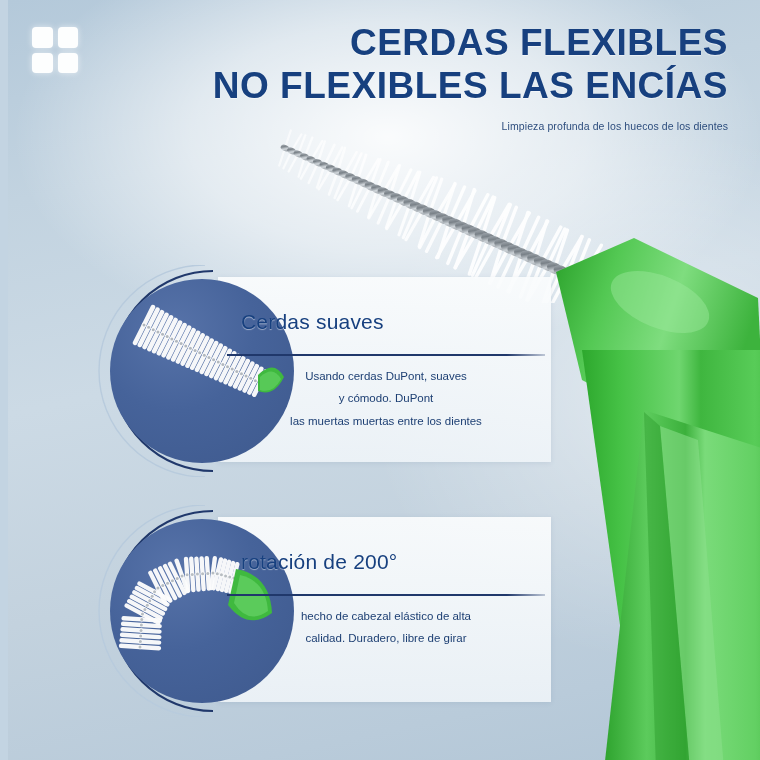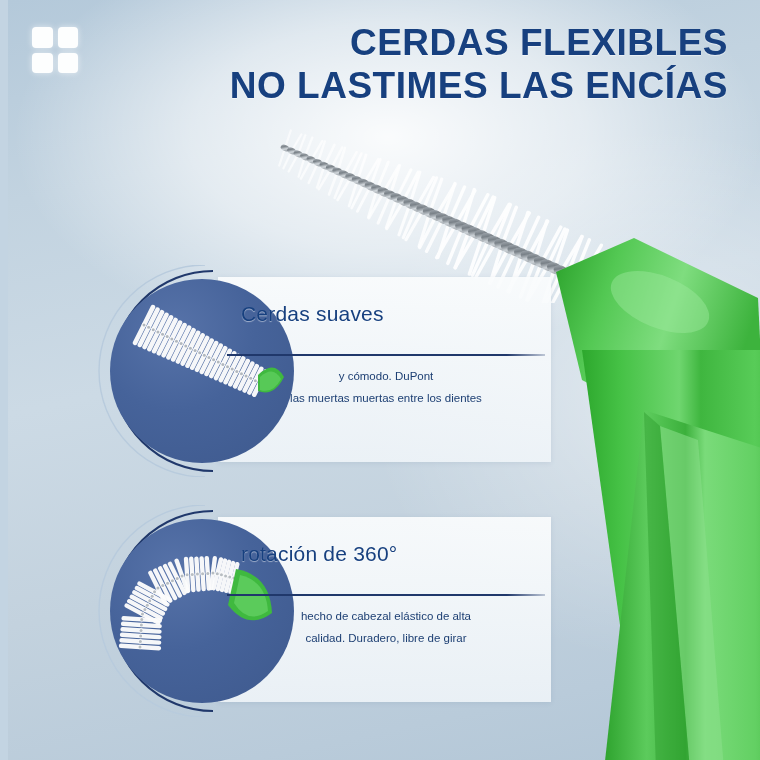--- a/index.html
+++ b/index.html
@@ -52,21 +52,21 @@
     position:absolute;left:0;top:0;width:230px;height:212px;
   }
   .card .arc svg{width:100%;height:100%;display:block;}
   .card .circle{
     position:absolute;left:17px;top:14px;width:184px;height:184px;border-radius:50%;
     background:radial-gradient(circle at 35% 28%,#5773a9 0%,#46639a 45%,#3e598d 100%);
   }
   .card .bristle{position:absolute;left:17px;top:14px;width:184px;height:184px;}
   .card .bristle svg{width:100%;height:100%;display:block;overflow:visible;}
   .card .title{
-    position:absolute;left:148px;top:37px;width:300px;
+    position:absolute;left:148px;top:45px;width:300px;
     font-size:21px;color:#17407f;letter-spacing:.2px;
     text-shadow:0 1px 1px rgba(255,255,255,.5);
   }
   .card .rule{
     position:absolute;left:134px;top:89px;width:318px;height:2px;
     background:linear-gradient(90deg,#20386b 0%,#20386b 88%,rgba(32,56,107,.25) 100%);
   }
   .card .body{
     position:absolute;left:128px;top:100px;width:330px;text-align:center;
     font-size:11.5px;line-height:1.95;color:#1d3f73;
@@ -80,22 +80,23 @@
 
   <div class="logo">
     <i></i>
     <i></i>
     <i></i>
     <i></i>
   </div>
 
   <div class="headline">
     <div class="l1">CERDAS FLEXIBLES</div>
-    <div class="l2">NO LASTIMES LAS ENCÍAS</div>
+    <div class="l2">NO FLEXIBLES LAS ENCÍAS</div>
   </div>
+  <div class="subtitle">Limpieza profunda de los huecos de los dientes</div>
 
   <div class="brushhead">
     <svg viewBox="0 0 340 185" preserveAspectRatio="none">
       <defs>
         <linearGradient id="wireg" x1="0" y1="0" x2="1" y2="1">
           <stop offset="0%" stop-color="#b9c0c7"></stop>
             <stop offset="35%" stop-color="#70787f"></stop>
           <stop offset="60%" stop-color="#cdd3d8"></stop>
             <stop offset="100%" stop-color="#6d757c"></stop>
         </linearGradient>
@@ -377,20 +378,21 @@
             <circle cx="145.36" cy="101.68" r="1.5" fill="#9aa2aa" opacity="0.75"></circle>
             <circle cx="150" cy="104" r="1.5" fill="#9aa2aa" opacity="0.75"></circle>
           </g>
         <path d="M148 96 q16 -16 26 2 q-10 20 -26 14 z" fill="#3fb93f"></path>
         <path d="M150 98 q13 -12 21 2 q-8 15 -21 11 z" fill="#63d063" opacity="0.7"></path>
       </svg>
     </div>
     <div class="title">Cerdas suaves</div>
     <div class="rule"></div>
     <div class="body">
+      <div>Usando cerdas DuPont, suaves</div>
       <div>y cómodo.  DuPont</div>
       <div>las muertas muertas entre los dientes</div>
     </div>
   </div>
 
   <div class="card" style="left:85px;top:505px;width:375px;height:212px;">
     <div class="arc">
       <svg viewBox="0 0 230 212">
         <path d="M120 6 A100 100 0 1 0 120 206" fill="none" stroke="#20386b" stroke-width="2.2"></path>
         <path d="M112 0 A106 106 0 1 0 112 212" fill="none" stroke="#b8cbdd" stroke-width="1.4"></path>
@@ -489,21 +491,21 @@
             <circle cx="111.44827586206895" cy="55.86206896551724" r="1.5" fill="#9aa2aa" opacity="0.7"></circle>
             <circle cx="115.58620689655172" cy="56.89655172413793" r="1.5" fill="#9aa2aa" opacity="0.7"></circle>
             <circle cx="119.72413793103448" cy="57.93103448275862" r="1.5" fill="#9aa2aa" opacity="0.7"></circle>
             <circle cx="123.86206896551724" cy="58.96551724137931" r="1.5" fill="#9aa2aa" opacity="0.7"></circle>
             <circle cx="128" cy="60" r="1.5" fill="#9aa2aa" opacity="0.7"></circle>
           </g>
         <path d="M126 50 q34 6 36 44 q-24 18 -44 -8 z" fill="#3fb93f"></path>
         <path d="M130 56 q26 6 28 36 q-20 14 -34 -8 z" fill="#6ad46a" opacity="0.65"></path>
       </svg>
     </div>
-    <div class="title">rotación de 360°</div>
+    <div class="title">rotación de 200°</div>
     <div class="rule"></div>
     <div class="body">
       <div>hecho de cabezal elástico de alta</div>
       <div>calidad. Duradero, libre de girar</div>
     </div>
   </div>
 
 </div>
 
 </body></html>

